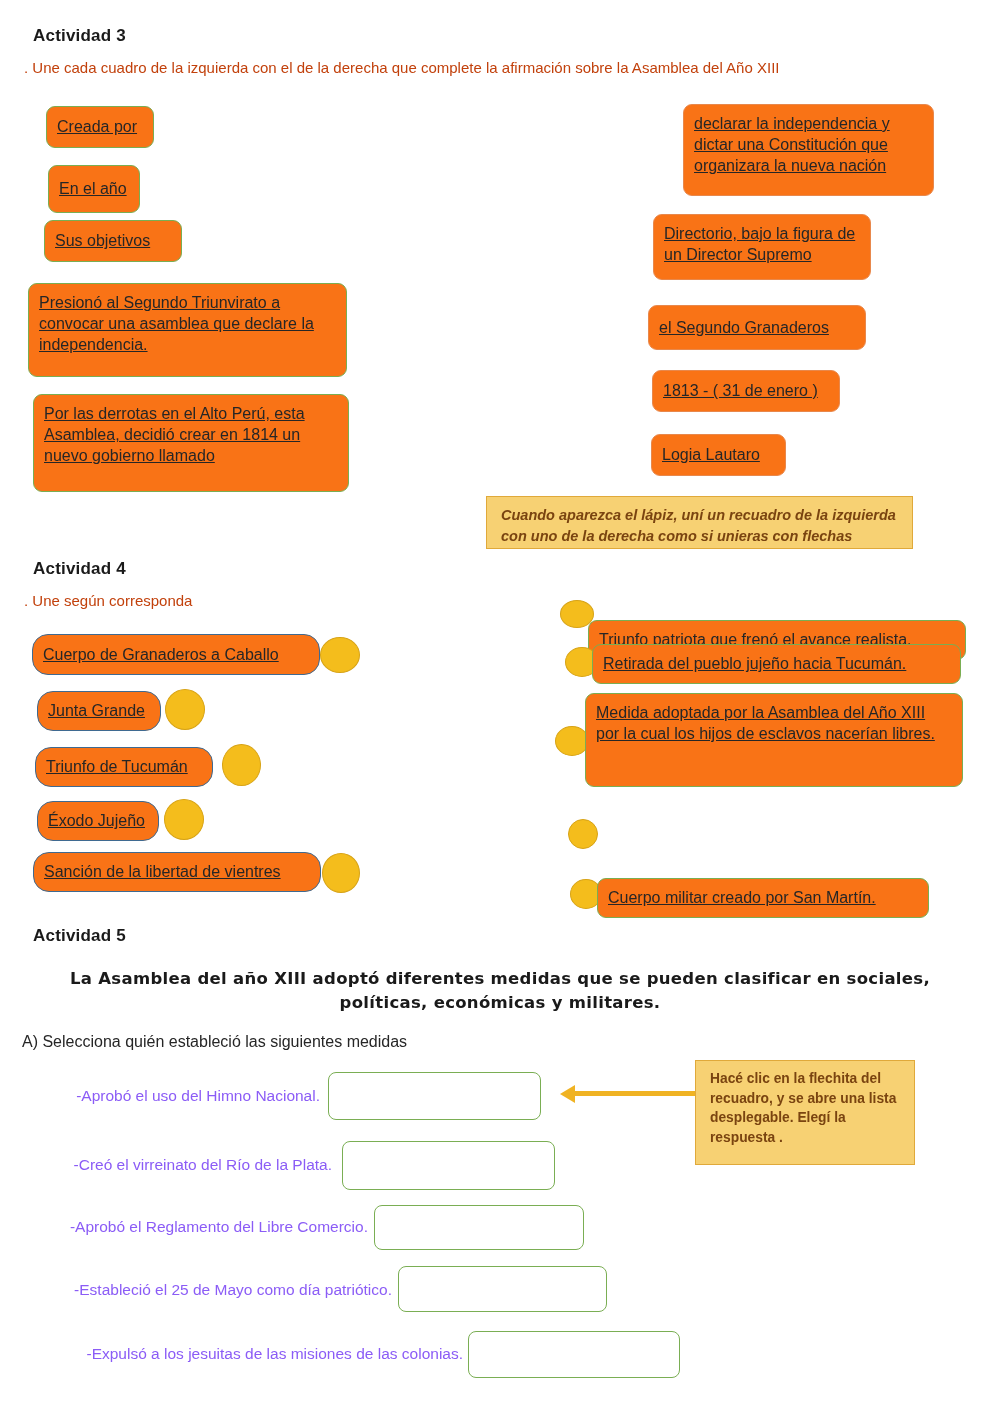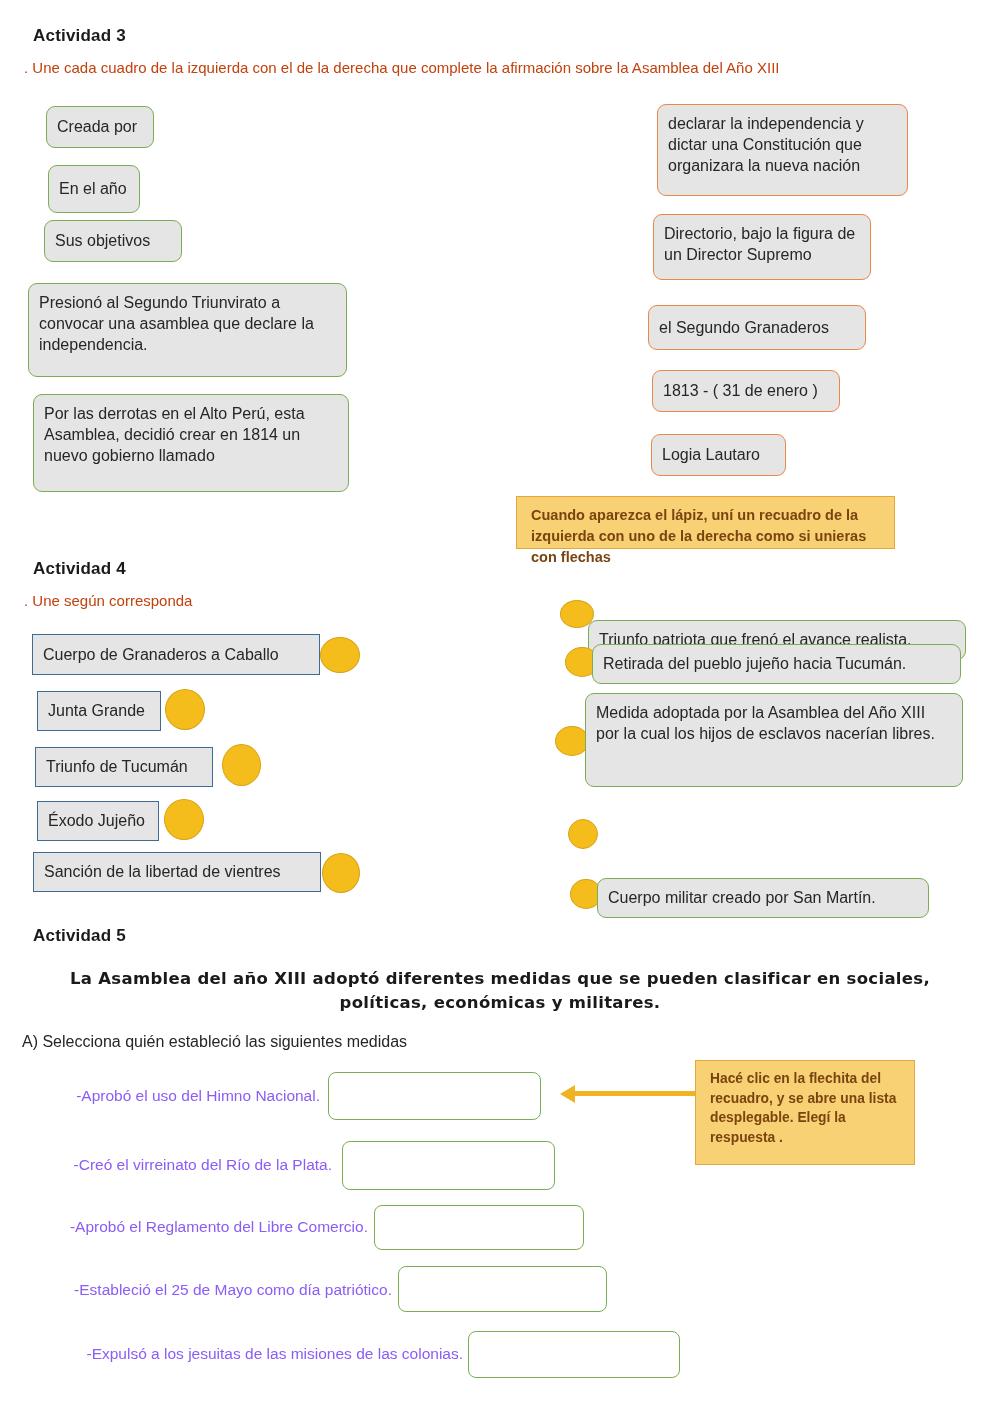--- a/index.html
+++ b/index.html
@@ -33,31 +33,32 @@
   }
   .act-instr {
     font-size: 15px;
     color: #c2410c;
     white-space: nowrap;
   }
 
   
   .rbox {
     border-radius: 9px;
-    background: #e5e5e5;
+    background: #f97316;
     display: flex;
     align-items: center;
     padding: 19px 10px;
     font-size: 16px;
     line-height: 1.32;
     color: #262626;
+    text-decoration: underline;
   }
   .rbox.green  { border: 1.6px solid #7aae53; }
   .rbox.orange { border: 1.6px solid #e8884c; }
-  .rbox.blue   { border: 1.7px solid #3f6a91; border-radius: 0; }
+  .rbox.blue   { border: 1.7px solid #3f6a91; border-radius: 16px; }
   .rbox.multi  { align-items: flex-start; padding-top: 8px; }
   .rbox .txt { display: block; width: 100%; }
 
   
   .note {
     background: #f7d173;
     border: 1px solid #e0a93a;
     color: #7a4410;
     font-weight: bold;
     font-size: 14.5px;
@@ -135,41 +136,41 @@
   </div>
 
   <div class="abs rbox green" style="left:44px; top:220px; width:138px; height:42px;">
     <span class="txt">Sus objetivos</span>
   </div>
 
   <div class="abs rbox green multi" style="left:33px; top:394px; width:316px; height:98px;">
     <span class="txt">Por las derrotas en el Alto Perú, esta Asamblea, decidió crear en 1814 un nuevo gobierno llamado</span>
   </div>
 
-  <div class="abs rbox orange multi" style="left:657px; top:104px; width:251px; height:92px;">
+  <div class="abs rbox orange multi" style="left:683px; top:104px; width:251px; height:92px;">
     <span class="txt">declarar la independencia  y dictar una Constitución que organizara la nueva nación</span>
   </div>
 
   <div class="abs rbox orange multi" style="left:653px; top:214px; width:218px; height:66px;">
     <span class="txt">Directorio, bajo la figura de un Director Supremo</span>
   </div>
 
   <div class="abs rbox orange" style="left:648px; top:305px; width:218px; height:45px;">
     <span class="txt">el Segundo Granaderos</span>
   </div>
 
   <div class="abs rbox orange" style="left:652px; top:370px; width:188px; height:42px;">
     <span class="txt">1813 - ( 31 de enero )</span>
   </div>
 
   <div class="abs rbox orange" style="left:651px; top:434px; width:135px; height:42px;">
     <span class="txt">Logia Lautaro</span>
   </div>
 
-  <div class="abs note" style="left:516px; top:496px; width:379px; height:53px;">Cuando aparezca el lápiz, uní un recuadro de la izquierda con uno de la derecha como si unieras con flechas</div>
+  <div class="abs note" style="left:486px; top:496px; width:427px; height:53px;font-style:italic;">Cuando aparezca el lápiz, uní un recuadro de la izquierda con uno de la derecha como si unieras con flechas</div>
 
   <div class="abs act-title" style="left:33px; top:559px;">Actividad  4</div>
 
   <div class="abs act-instr" style="left:24px; top:592px;">. Une según corresponda</div>
 
   <div class="abs rbox blue" style="left:32px; top:634px; width:288px; height:41px;">
     <span class="txt">Cuerpo de Granaderos a Caballo</span>
   </div>
   <div class="abs ellipse" style="left:320px; top:637px; width:40px; height:36px;"></div>
 

